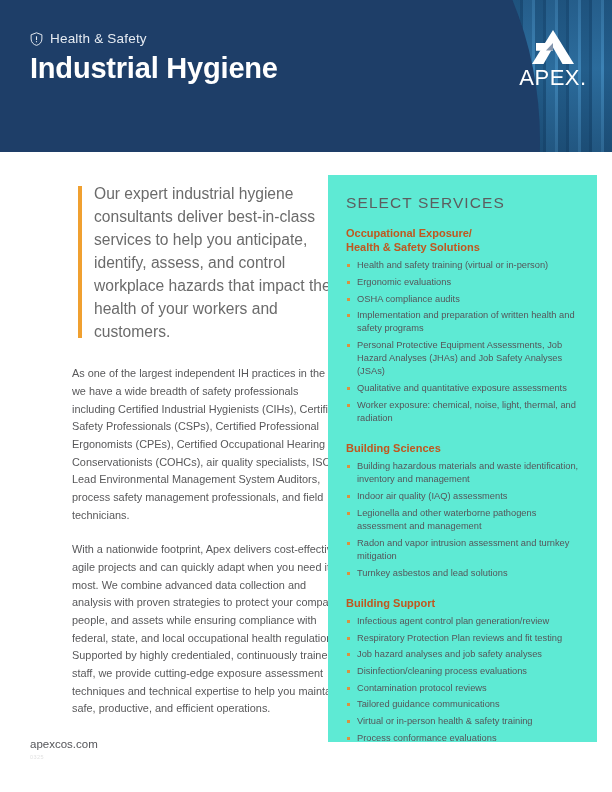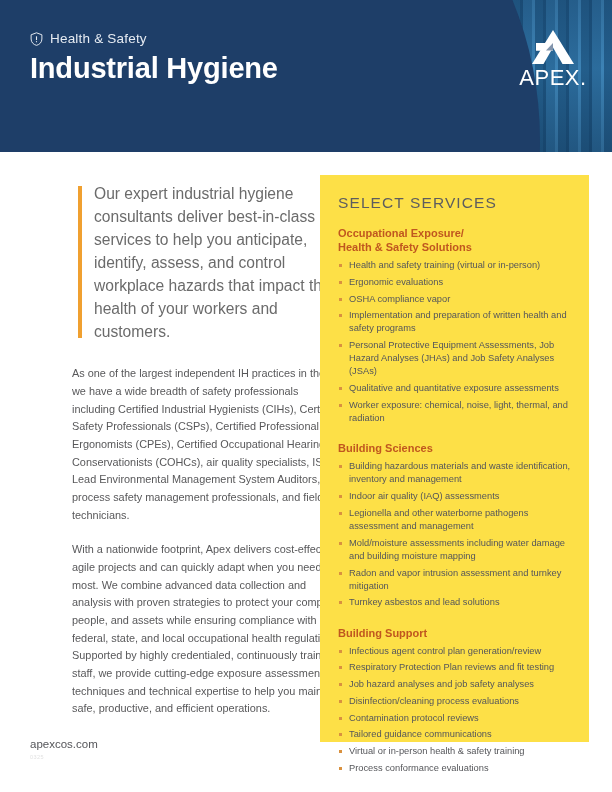--- a/index.html
+++ b/index.html
@@ -261,25 +261,25 @@
     left: 30px;
     top: 602px;
     font-size: 5.5px;
     color: #e2e2e2;
     letter-spacing: 0.4px;
   }
 
   
   .panel {
     position: absolute;
-    left: 320px;
+    left: 328px;
     top: 23px;
     width: 269px;
     height: 567px;
-    background: #fde047;
+    background: #5eead4;
   }
   .panel-inner {
     padding: 19px 18px 0 18px;
   }
   .panel-title {
     margin: 0 0 14px 0;
     font-size: 15.5px;
     letter-spacing: 1.1px;
     color: #5d5d5f;
     font-weight: normal;
@@ -376,35 +376,34 @@
       <h2 class="panel-title">SELECT SERVICES</h2>
 
       <div class="svc-group">
         <h3 class="svc-head">
           <span>Occupational Exposure/</span><br>
           <span>Health &amp; Safety  Solutions</span>
         </h3>
         <ul class="svc-list">
           <li class="svc-item">Health and safety training (virtual or in-person)</li>
           <li class="svc-item">Ergonomic evaluations</li>
-          <li class="svc-item">OSHA compliance vapor</li>
+          <li class="svc-item">OSHA compliance audits</li>
           <li class="svc-item">Implementation and preparation of written health and safety programs</li>
           <li class="svc-item">Personal Protective Equipment Assessments, Job Hazard Analyses (JHAs) and Job Safety Analyses (JSAs)</li>
           <li class="svc-item">Qualitative and quantitative exposure assessments</li>
           <li class="svc-item">Worker exposure: chemical, noise, light, thermal, and radiation</li>
         </ul>
       </div>
 
       <div class="svc-group">
         <h3 class="svc-head">Building Sciences</h3>
         <ul class="svc-list">
           <li class="svc-item">Building hazardous materials and waste identification, inventory and management</li>
           <li class="svc-item">Indoor air quality (IAQ) assessments</li>
           <li class="svc-item">Legionella and other waterborne pathogens assessment and management</li>
-          <li class="svc-item">Mold/moisture assessments including water damage and building moisture mapping</li>
           <li class="svc-item">Radon and vapor intrusion assessment and turnkey mitigation</li>
           <li class="svc-item">Turnkey asbestos and lead solutions</li>
         </ul>
       </div>
 
       <div class="svc-group">
         <h3 class="svc-head">Building Support</h3>
         <ul class="svc-list">
           <li class="svc-item">Infectious agent control plan generation/review</li>
           <li class="svc-item">Respiratory Protection Plan reviews and fit testing</li>

